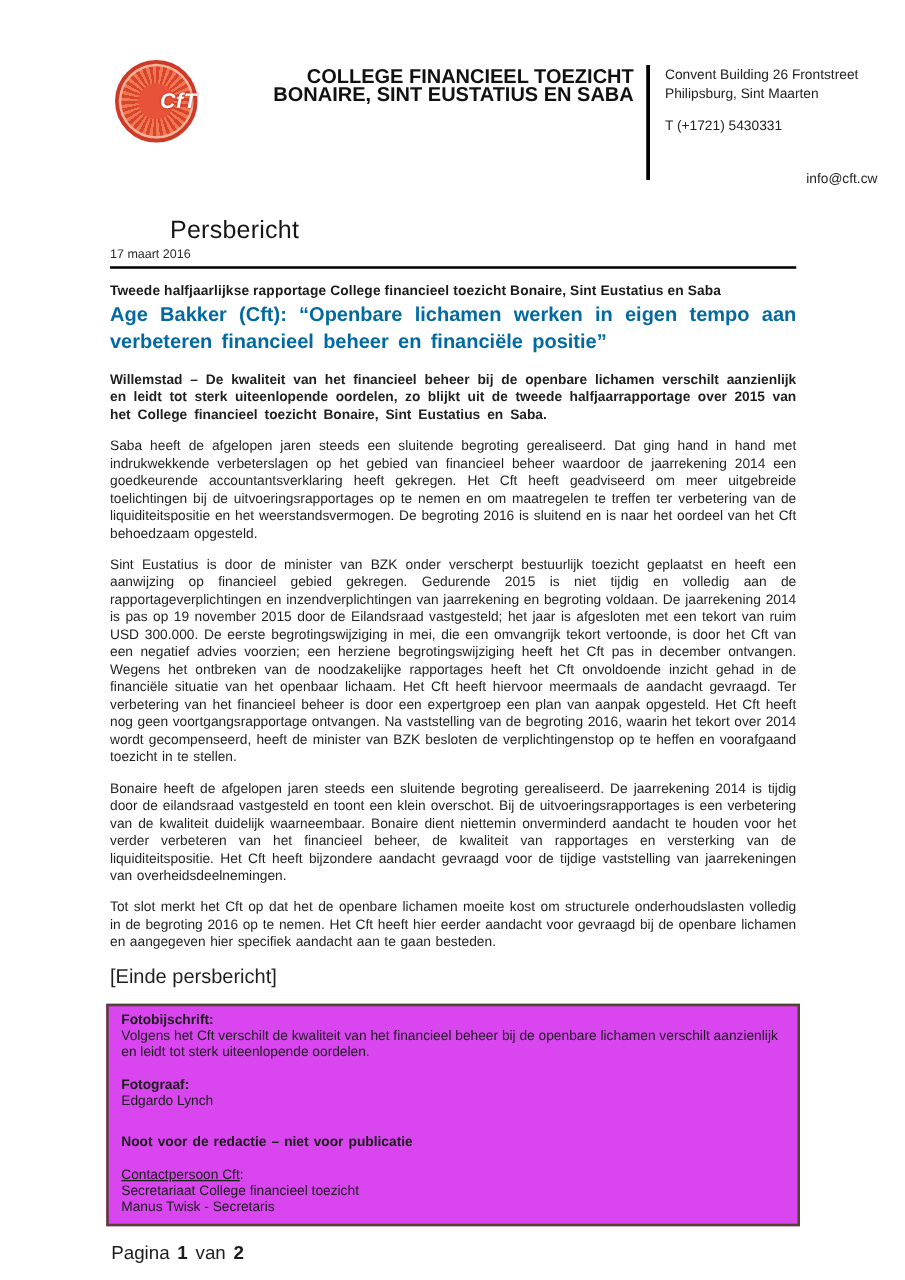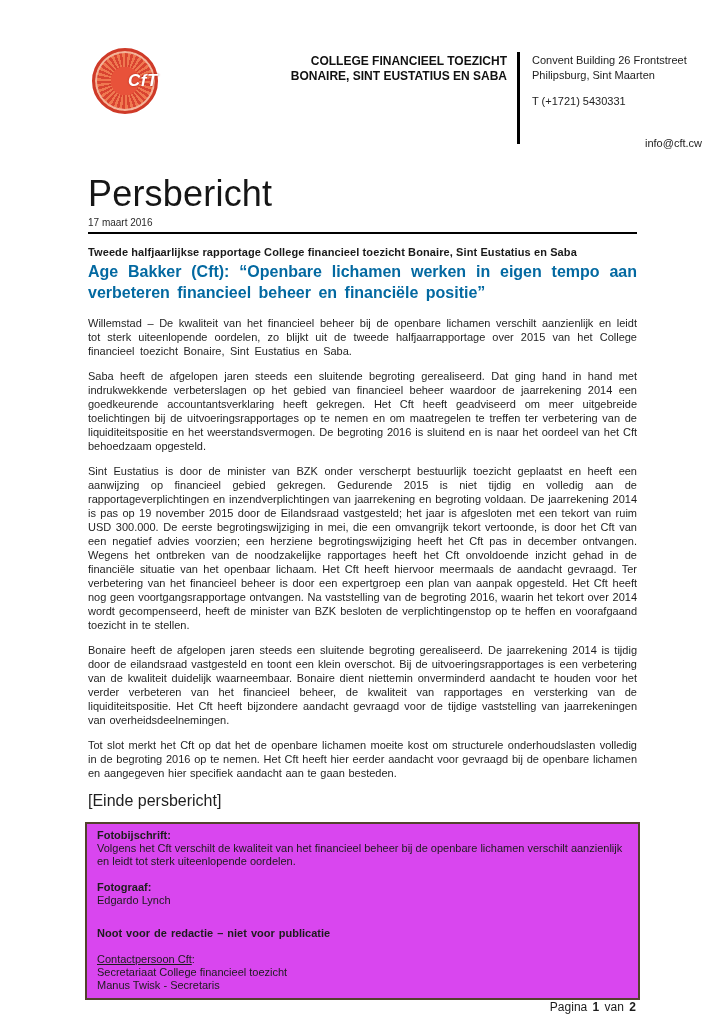--- a/index.html
+++ b/index.html
@@ -28,21 +28,21 @@
     flex: 0 0 auto;
   }
   .logo-text {
     color: #fff; font-weight: bold; font-style: italic;
     font-size: 17px; letter-spacing: 0.5px;
     text-shadow: 0 0 2px #a82517;
     margin-left: 36px;
   }
   .org-name {
     flex: 1 1 auto; text-align: right;
-    font-weight: bold; font-size: 12px; line-height: 15px;
+    font-weight: bold; font-size: 16px; line-height: 15px;
     padding: 6px 10px 0 0; color: #111;
   }
   .lh-divider {
     width: 3px; height: 92px; background: #000;
     margin-top: 4px; flex: 0 0 auto;
   }
   .contact {
     width: 182px; flex: 0 0 auto;
     padding: 5px 0 0 12px;
     font-size: 11px; line-height: 15px; color: #222;
@@ -51,59 +51,60 @@
   .contact .email { margin-top: 27px; text-align: right; }
 
   
   .content { padding: 0 87px 0 88px; }
 
   .title-block {
     margin-top: 22px;
     border-bottom: 2px solid #000;
     padding-bottom: 4px;
   }
-  .doc-title { font-size: 36px; font-weight: normal; color: #161616; letter-spacing: 0.2px; }
+  .doc-title { font-size: 20px; font-weight: normal; color: #161616; letter-spacing: 0.2px; margin-left: 48px; }
   .doc-date { font-size: 10px; color: #2a2a2a; margin-top: 2px; }
 
   .subtitle {
     margin-top: 11px;
     font-size: 11px; font-weight: bold; color: #1a1a1a;
     line-height: 14px; letter-spacing: 0.1px;
   }
   .headline {
     font-size: 16px; font-weight: bold; color: #0369a1;
     line-height: 21px; text-align: justify; word-spacing: 3px;
     margin-top: 2px;
   }
 
   p.body-par {
     font-size: 11px; line-height: 14px; color: #1f1f1f;
     text-align: justify; margin-top: 11px; word-spacing: 0.6px;
   }
-  p.lead { font-weight: normal; word-spacing: 2.5px; margin-top: 13px; }
+  p.lead { font-weight: bold; word-spacing: 2.5px; margin-top: 13px; }
   .end-marker { font-size: 16px; margin-top: 12px; color: #1f1f1f; }
 
   
   .note-box {
     margin: 12px 0 0 -3px;
     width: 555px;
     background: #d946ef;
     border: 2px solid #53422e;
     padding: 5px 10px 6px 10px;
     font-size: 11px; line-height: 13px; color: #1c1c1c;
   }
   .note-box .label { font-weight: bold; }
   .note-box .sect { margin-bottom: 13px; }
   .note-box .sect-photographer { margin-bottom: 20px; }
   .note-box .editorial-note { font-weight: bold; margin-bottom: 13px; word-spacing: 1px; }
   .underlined { text-decoration: underline; }
 
   
   .page-footer {
-    text-align: right; font-size: 12px; color: #1c1c1c;
+    text-align: left; font-size: 15px; color: #1c1c1c;
+    margin-top: 13px;
   }
   .page-footer .num { font-weight: bold; }
   .page-footer span { margin: 0 1px; }
 </style>
 </head>
 <body>
 
 <div class="page">
 
   <div class="letterhead">

